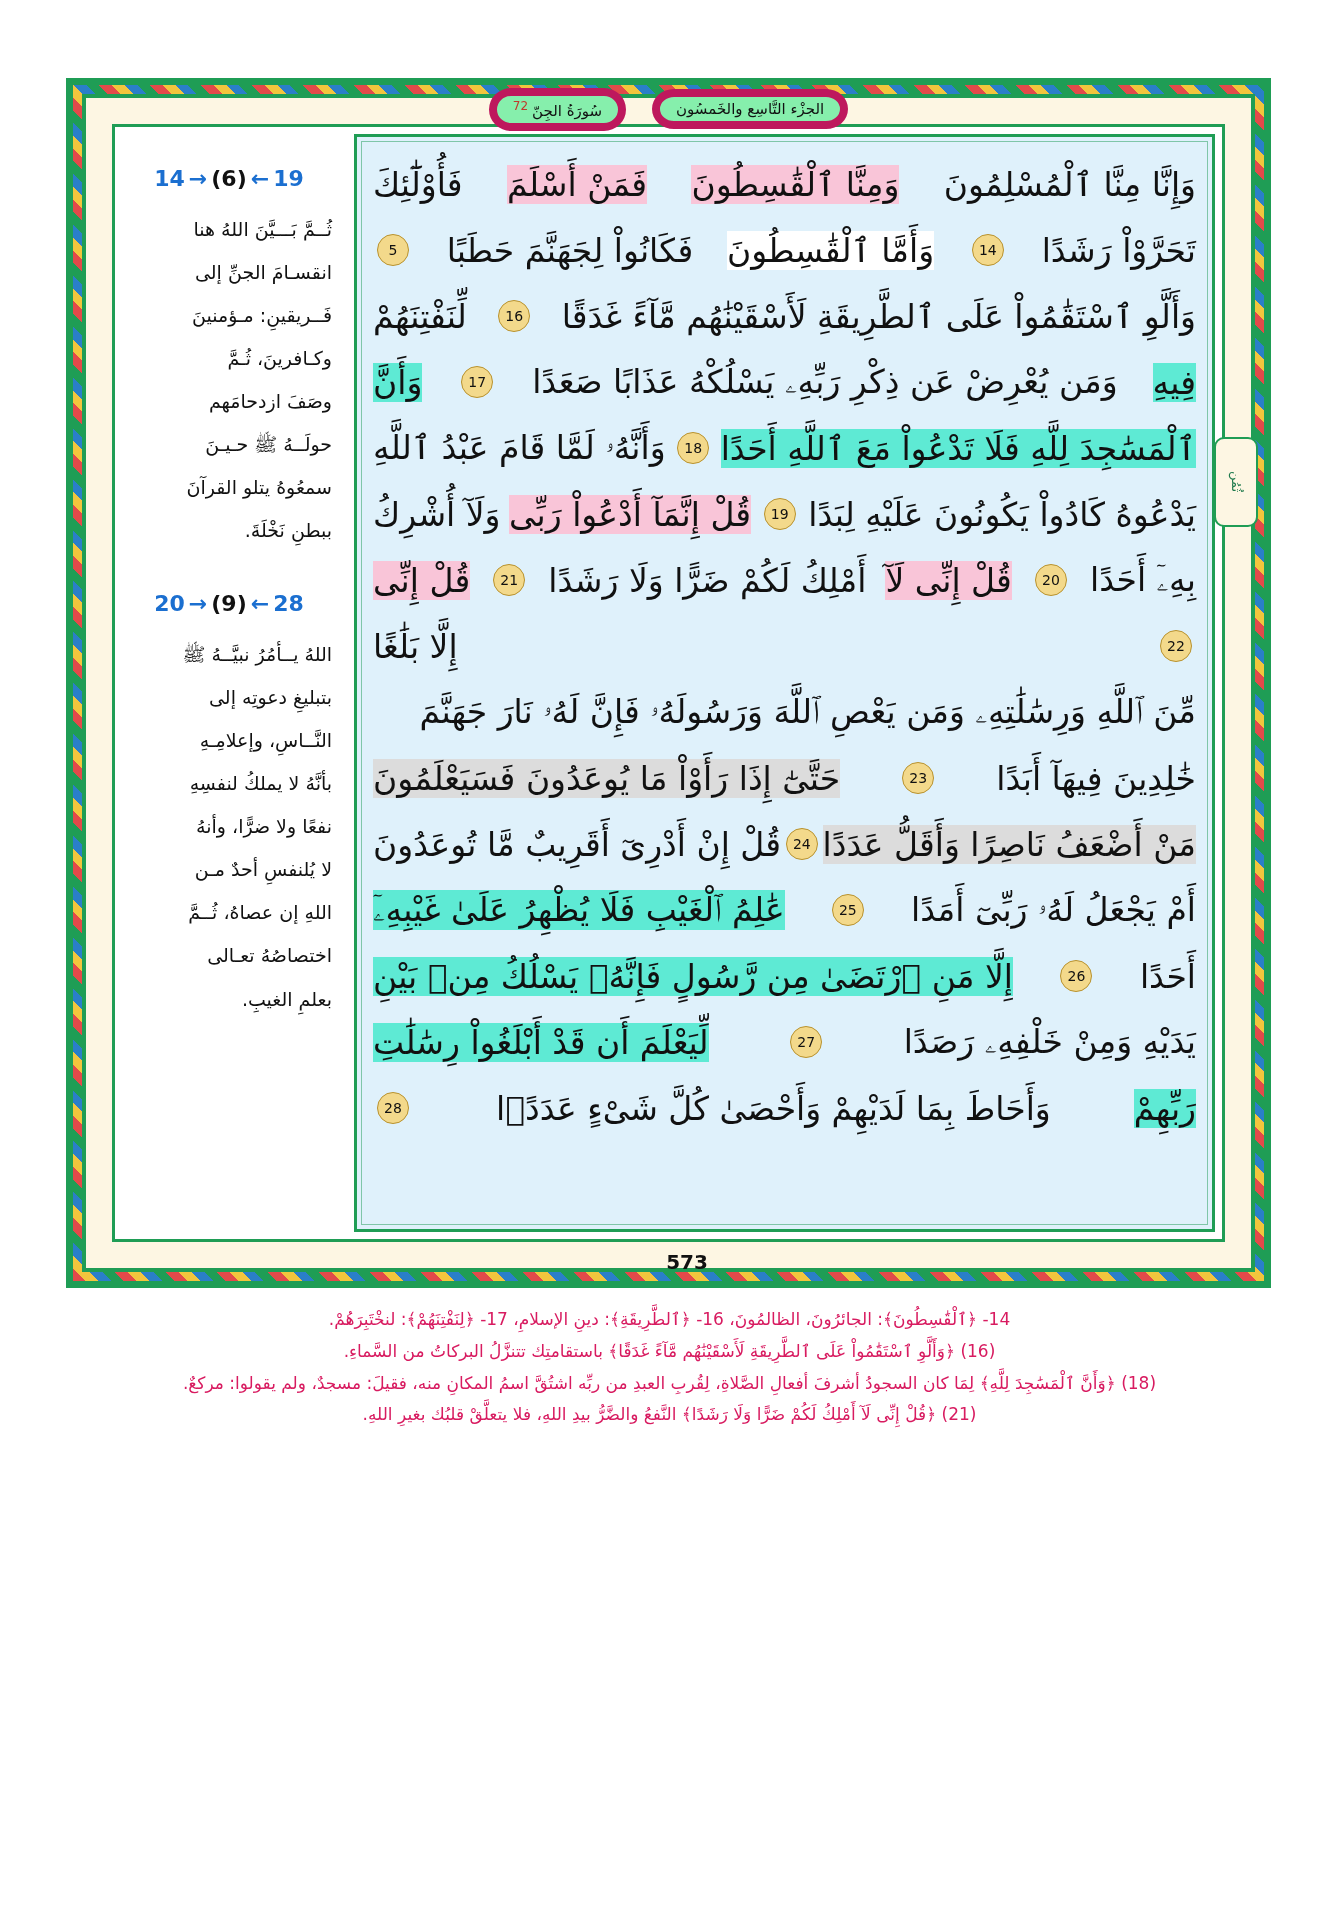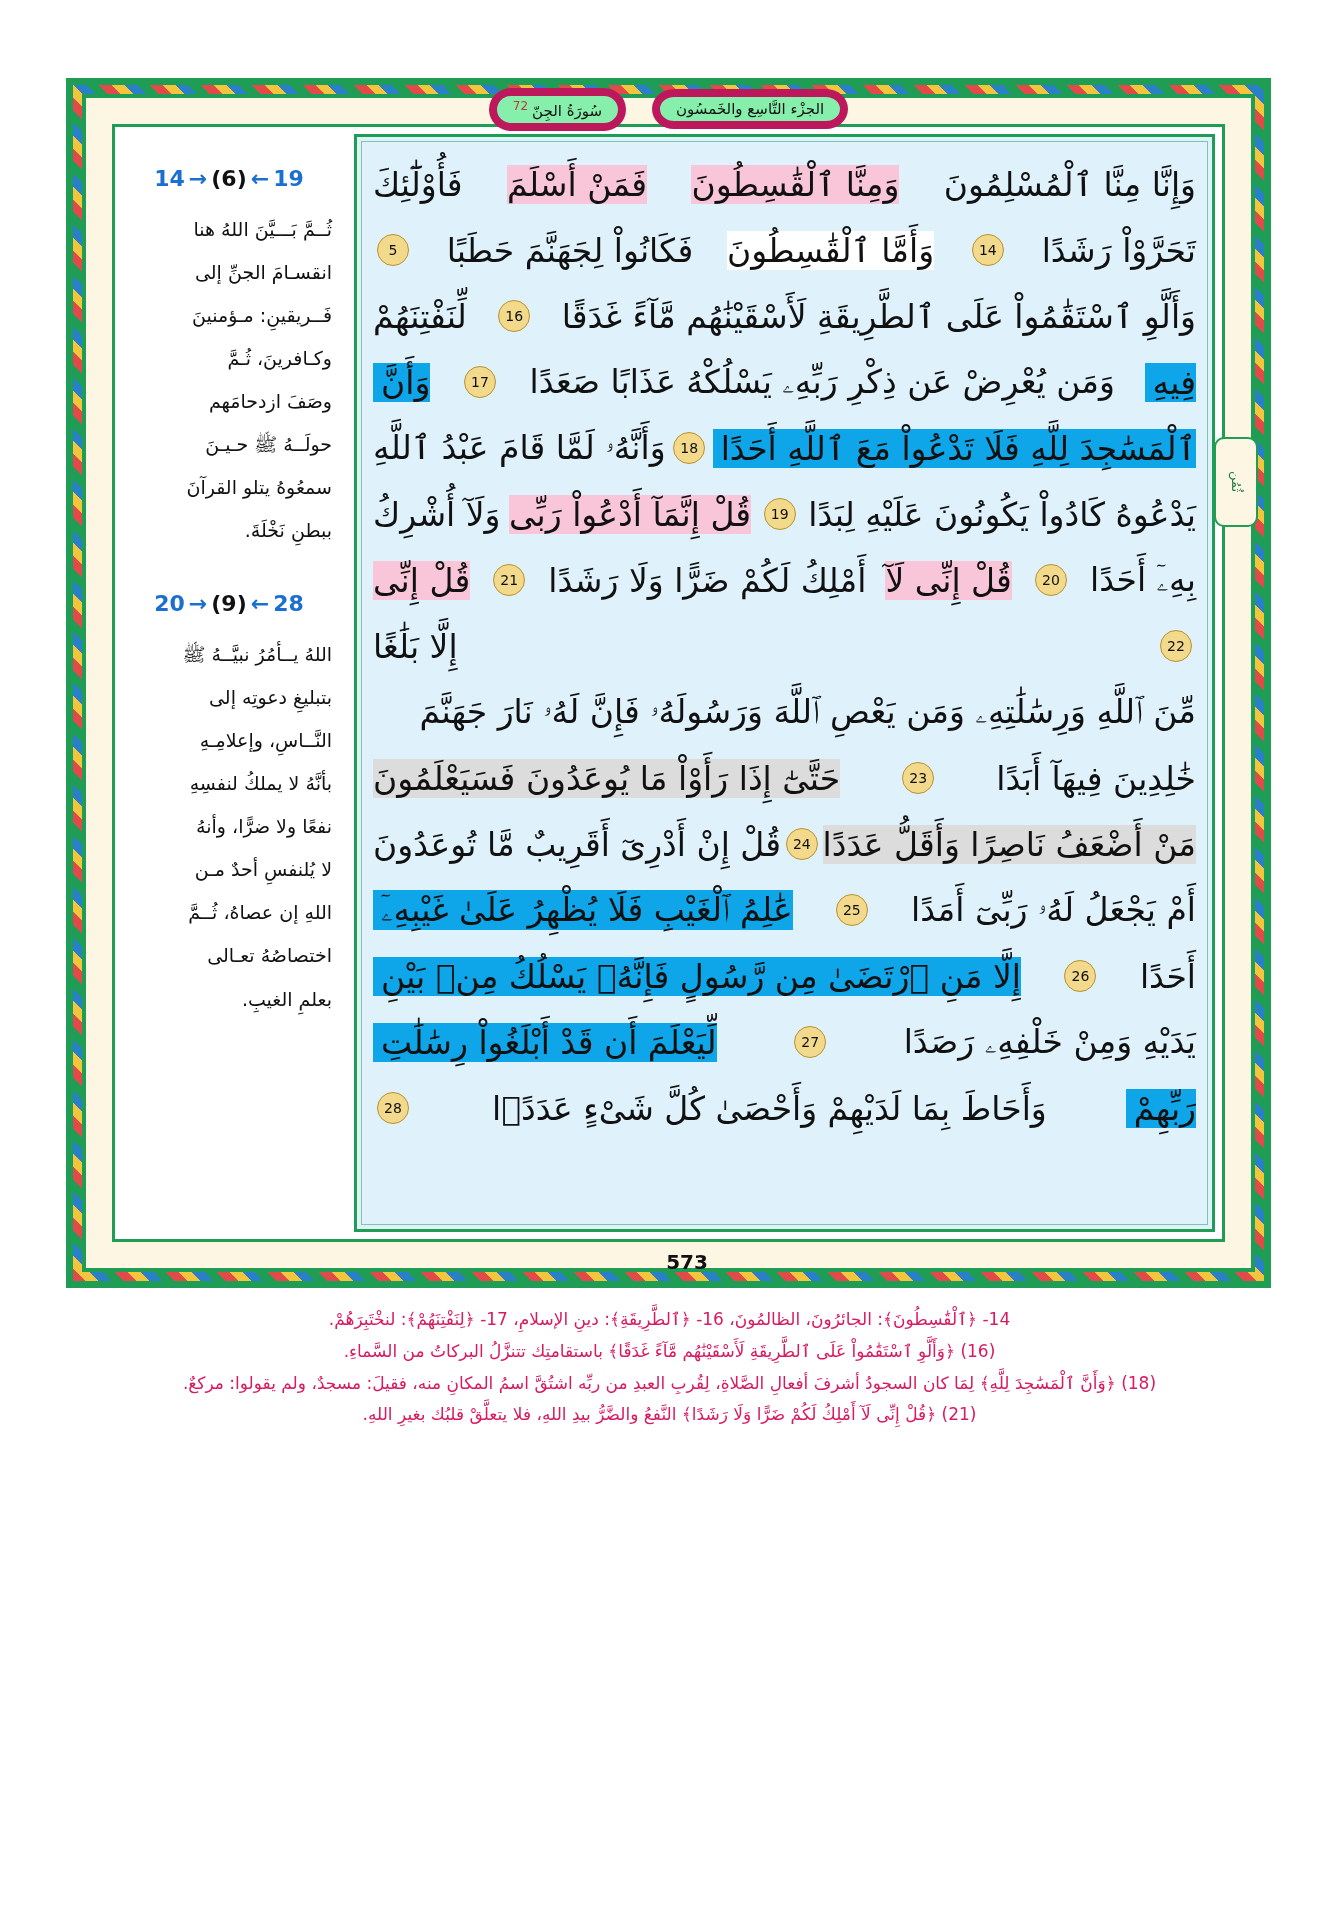--- a/index.html
+++ b/index.html
@@ -121,21 +121,21 @@
     justify-content:space-between;
     height:66px;
     font-size:33px;
     color:#111;
     white-space:nowrap;
     direction:rtl;
     letter-spacing:0;
   }
   .line .seg{display:inline-block;}
   .hl-pink{background:#f9c5d8;}
-  .hl-yellow{background:#0ea5e9;padding-left:8px;}
+  .hl-yellow{background:#5eead4;}
   .hl-blue{background:#ffffff;}
   .hl-grey{background:#dcdcdc;}
   .ayah-mark{
     display:inline-block;
     width:30px;height:30px;line-height:30px;
     text-align:center;font-size:14px;color:#111;
     background:#f3d98b;
     border:1px solid #b8922f;
     border-radius:50%;
     margin:0 4px;

